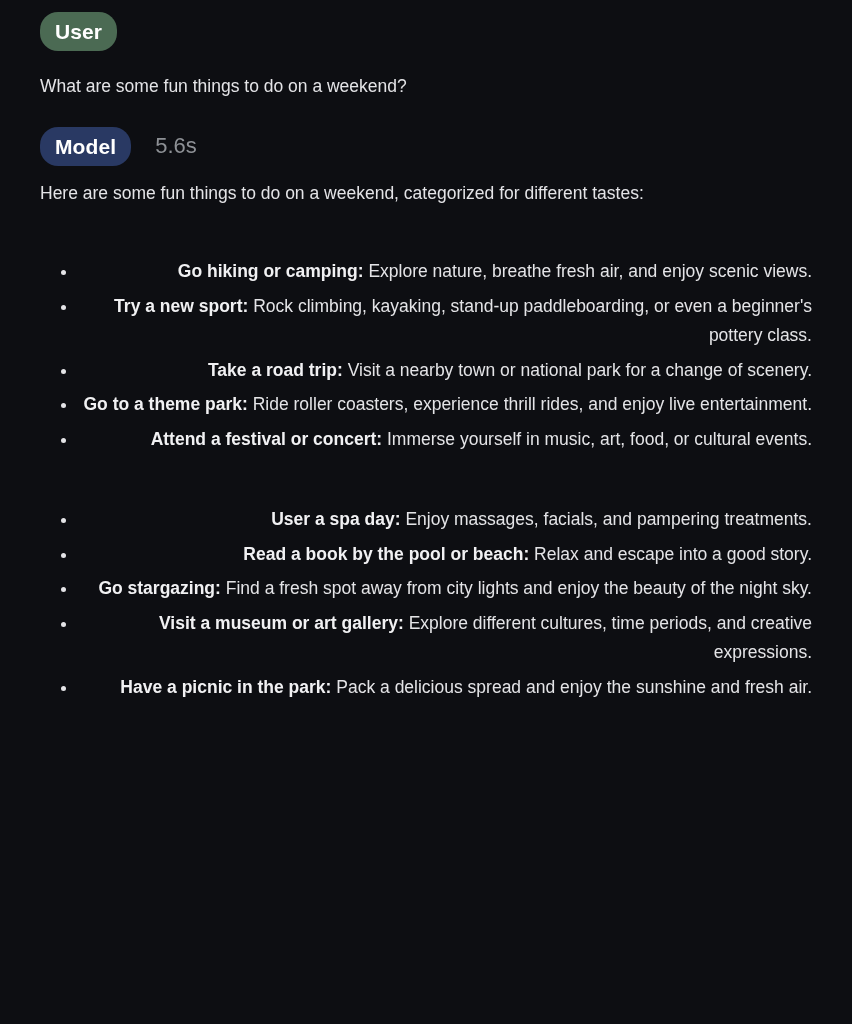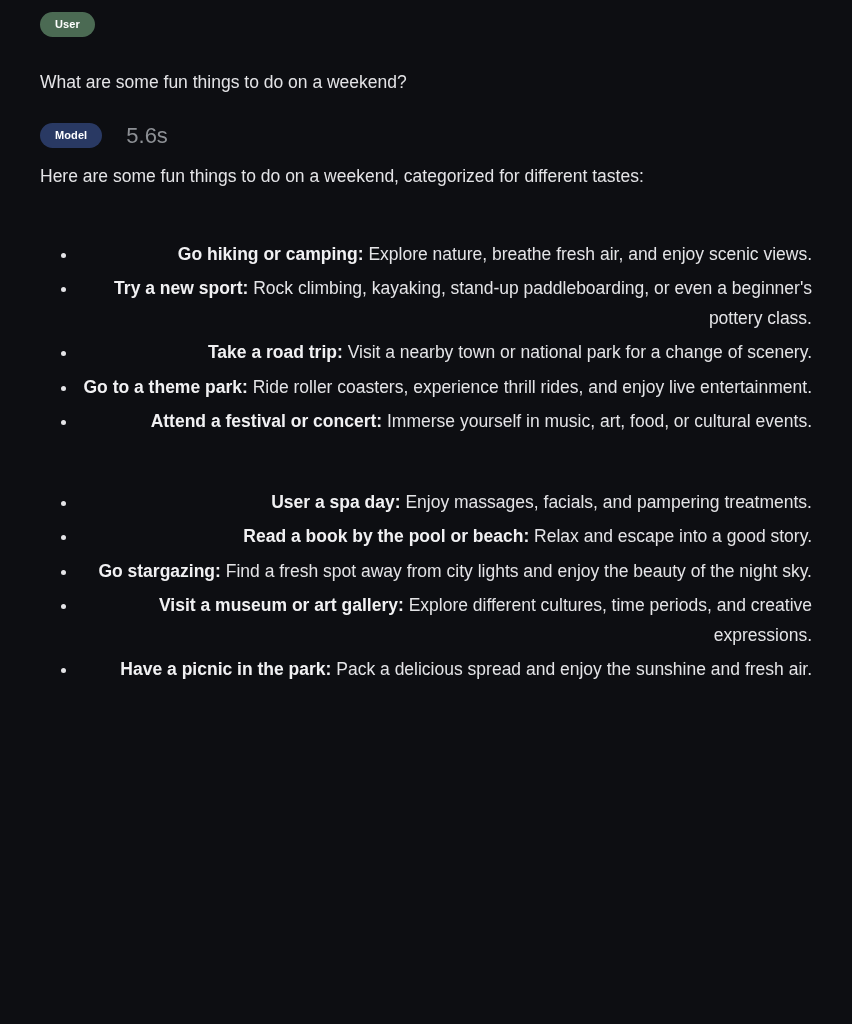--- a/index.html
+++ b/index.html
@@ -18,40 +18,40 @@
   .page {
     padding: 12px 40px 0 40px;
     box-sizing: border-box;
   }
   .role-pill {
     display: inline-flex;
     align-items: center;
     padding: 5px 15px;
     border-radius: 18px;
     font-weight: 700;
-    font-size: 11px;
+    font-size: 21px;
     line-height: 1.4;
     color: #ffffff;
     letter-spacing: 0.1px;
   }
   .role-pill.user { background: #4b6a53; }
   .role-pill.model { background: #293963; }
   .model-row {
     display: flex;
     align-items: center;
     gap: 24px;
     margin-top: 27px;
   }
   .timing {
     color: #8d9095;
     font-size: 22px;
     font-weight: 400;
   }
   .user-message {
-    margin-top: 32px;
+    margin-top: 22px;
     line-height: 1.5;
     color: #e4e4e7;
   }
   .model-intro {
     margin-top: 14px;
     line-height: 1.5;
     color: #e4e4e7;
   }
   .section-heading {
     margin-top: 52px;

